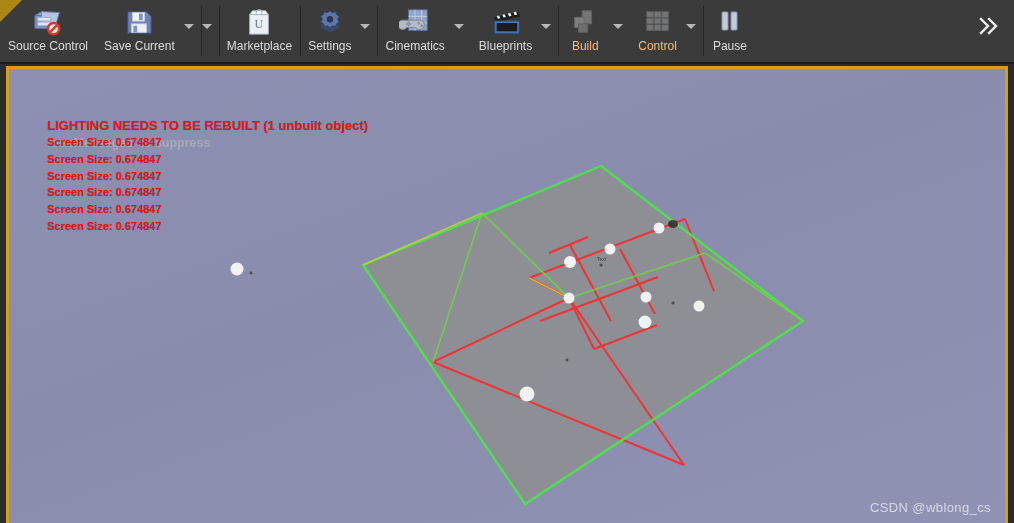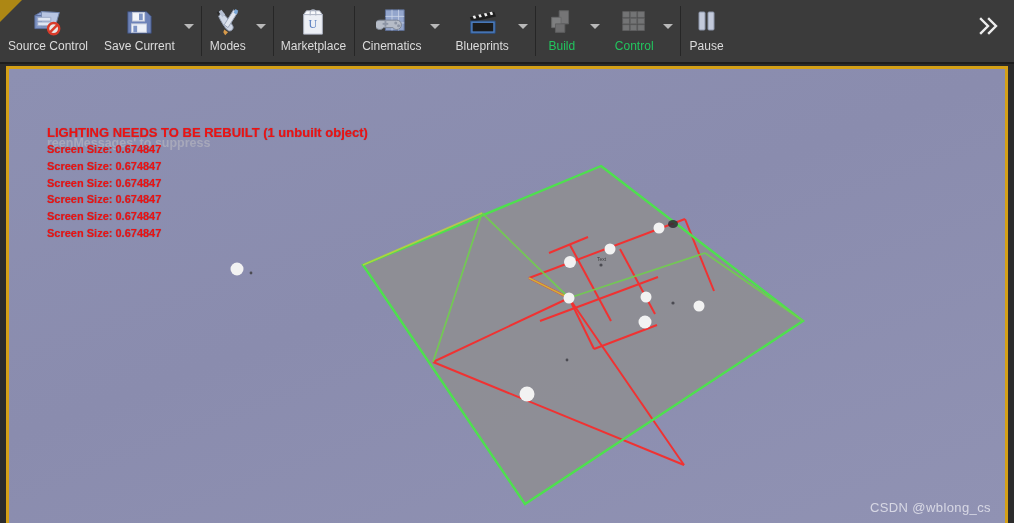--- a/index.html
+++ b/index.html
@@ -56,21 +56,21 @@
     height: 30px; width: 36px;
     display: flex; align-items: center; justify-content: center;
     margin-bottom: 3px;
   }
   .tb-lbl {
     font-size: 12px;
     color: #dcdcdc;
     white-space: nowrap;
     line-height: 13px;
   }
-  .tb-btn.disabled .tb-lbl { color: #22c55e; text-align: center; }
+  .tb-btn.disabled .tb-lbl { color: #fdba74; text-align: center; }
   .tb-btn.disabled .tb-ico { opacity: .45; filter: grayscale(.75); }
   .tb-caret {
     display: flex; align-items: flex-start;
     padding-top: 24px; padding-right: 7px; padding-left: 1px;
     cursor: pointer;
   }
   .caret-glyph {
     width: 0; height: 0;
     border-left: 5px solid transparent;
     border-right: 5px solid transparent;
@@ -107,21 +107,20 @@
     z-index: 12;
     pointer-events: none;
   }
   .msg-warn {
     font-size: 13px;
     font-weight: bold;
     color: #ef1111;
     line-height: 17px;
     white-space: nowrap;
     text-shadow: 0 0 1px rgba(0,0,0,.30);
-    margin-top: 7px;
   }
   .msg-line {
     font-size: 11px;
     font-weight: bold;
     color: #ef1111;
     line-height: 16.8px;
     white-space: nowrap;
     text-shadow: 0 0 1px rgba(0,0,0,.30);
   }
   #suppress-note {
@@ -185,53 +184,60 @@
           </svg>
         </span>
         <span class="tb-lbl">Save Current</span>
       </div>
       <div class="tb-caret">
         <span class="caret-glyph"></span>
       </div>
     </div>
 
     <div class="tb-group">
-      <div class="tb-btn">
-        <span class="tb-ico">
-          <svg width="30" height="30" viewBox="0 0 32 32">
-            <path d="M6 4l6 7-2 2-6-7z" fill="#2a2a2a"></path>
-            <path d="M9 6c4 2 9 9 12 14 2 3-2 7-5 5C12 22 8 14 6 10z" fill="#cfd7e6" stroke="#8e99ad"></path>
-            <path d="M6 5l3-2 4 5-3 3z" fill="#b5bfd2"></path>
-            <path d="M22 3l4 3-10 16-4-3z" fill="#dfe4ee" stroke="#95a0b4"></path>
-            <path d="M24 2l3 2-2 4-3-2z" fill="#7aa7d8"></path>
-            <path d="M12 24l4 3-3 3-2-3z" fill="#d89a4a"></path>
-          </svg>
-        </span>
-        <span class="tb-lbl">Modes</span>
-      </div>
       <div class="tb-caret">
         <span class="caret-glyph"></span>
       </div>
     </div>
 
     <div class="tb-group">
 
       <div class="tb-btn">
         <span class="tb-ico">
           <svg width="28" height="30" viewBox="0 0 30 32">
             <path d="M5 8h20v21H5z" fill="#eceff5" stroke="#b0b7c6"></path>
             <path d="M5 8l3-4h14l3 4z" fill="#f7f8fb" stroke="#b0b7c6"></path>
             <path d="M12 9V6a3 3 0 016 0v3" fill="none" stroke="#b0b7c6" stroke-width="1.2"></path>
             <text x="15" y="22" font-size="13" fill="#5a7fbf" text-anchor="middle" font-family="serif">U</text>
           </svg>
         </span>
         <span class="tb-lbl">Marketplace</span>
       </div>
     </div>
 
+    <div class="tb-group">
+      <div class="tb-btn">
+        <span class="tb-ico">
+          <svg width="30" height="30" viewBox="0 0 32 32">
+            <g fill="#3a4a6b">
+              <path d="M16 18l-9 4 9 5 9-5z"></path>
+              <path d="M7 18v4l9 5 9-5v-4l-9 4z"></path>
+            </g>
+            <g fill="#5d77ad" stroke="#33415f">
+              <path d="M16 4l3 2 3-1 1 3 3 2-2 3 2 3-3 2-1 3-3-1-3 2-3-2-3 1-1-3-3-2 2-3-2-3 3-2 1-3 3 1z"></path>
+            </g>
+            <circle cx="16" cy="13" r="3.4" fill="#2b3750"></circle>
+          </svg>
+        </span>
+        <span class="tb-lbl">Settings</span>
+      </div>
+      <div class="tb-caret">
+        <span class="caret-glyph"></span>
+      </div>
+    </div>
 
     <div class="tb-group">
       <div class="tb-btn">
         <span class="tb-ico">
           <svg width="32" height="30" viewBox="0 0 34 32">
             <path d="M10 3h20v22H10z" fill="#93a5cc" stroke="#5d6e94"></path>
             <g stroke="#cfd8ea" stroke-width=".8" fill="none">
               <path d="M17 3v22M24 3v22M10 10h20M10 17h20"></path>
             </g>
             <path d="M4 14h18c3 0 5 2 5 5s-2 5-5 5c-2 0-3-1-4-2h-10c-1 1-2 2-4 2-3 0-5-2-5-5s2-5 5-5z" fill="#b6bcc7" stroke="#7a8291"></path>

